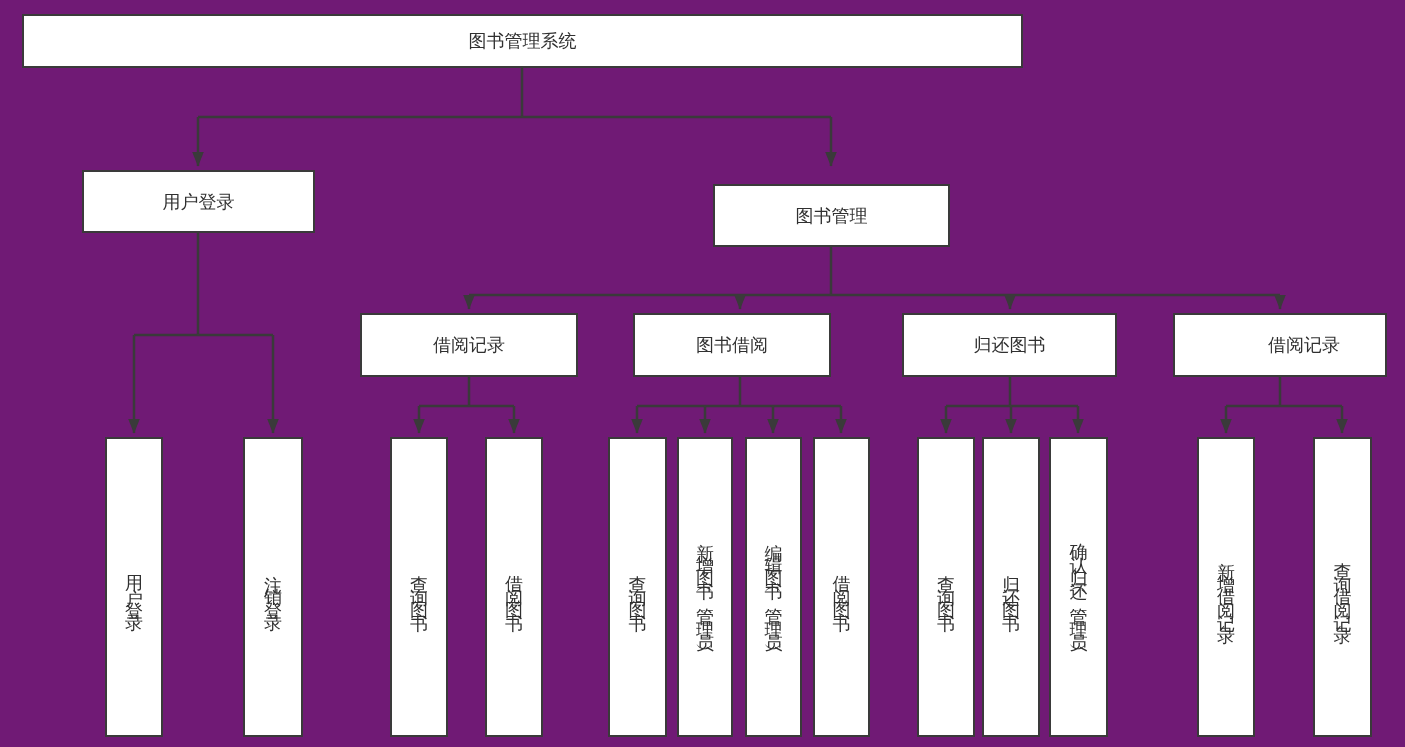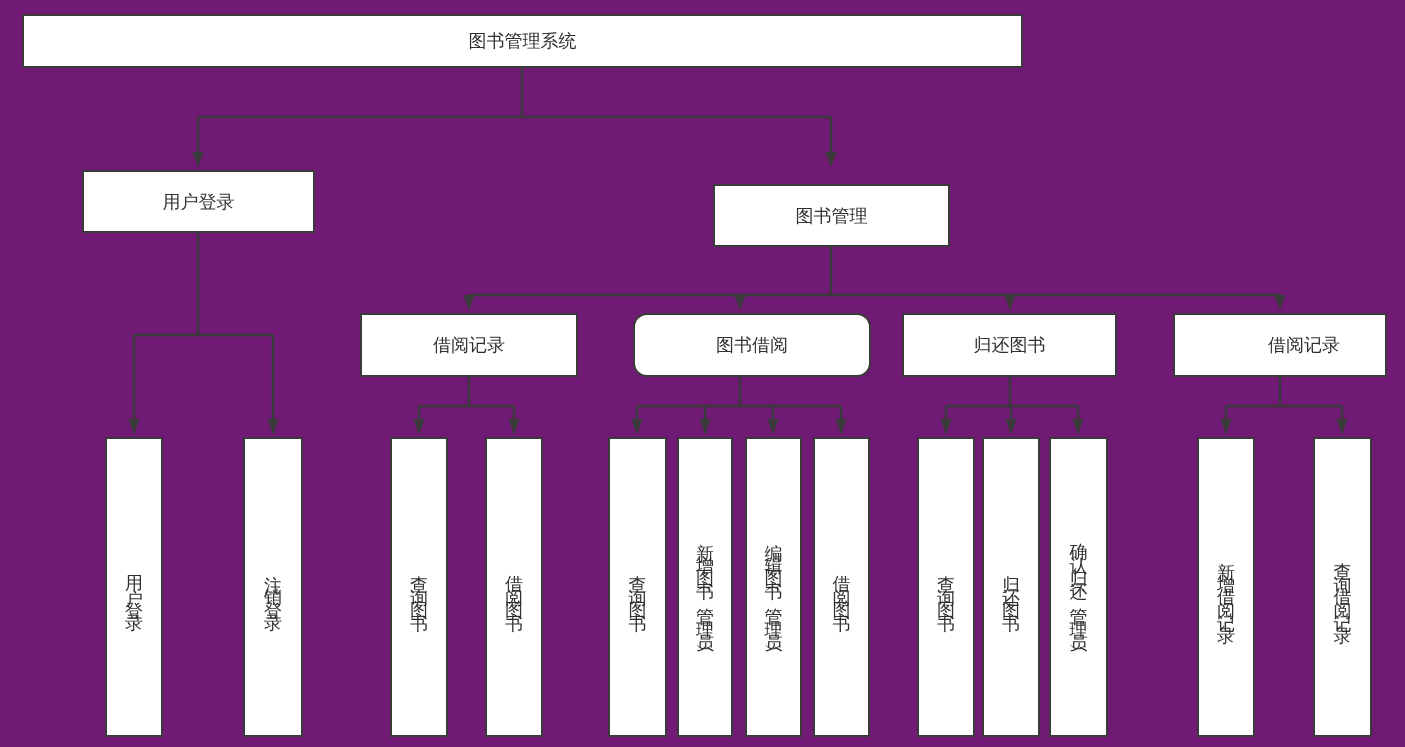--- a/index.html
+++ b/index.html
@@ -90,21 +90,21 @@
       </g>
     </g>
   </svg>
 
   <div class="hbox" style="left:22px; top:14px; width:1001px; height:54px;">图书管理系统</div>
 
   <div class="hbox" style="left:82px; top:170px; width:233px; height:63px;">用户登录</div>
   <div class="hbox" style="left:713px; top:184px; width:237px; height:63px;text-align:right;">图书管理</div>
 
   <div class="hbox" style="left:360px; top:313px; width:218px; height:64px;">借阅记录</div>
-  <div class="hbox" style="left:633px; top:313px; width:238px; height:64px;border-radius:14px;">图书借阅</div>
+  <div class="hbox" style="left:633px; top:313px; width:198px; height:64px;">图书借阅</div>
   <div class="hbox" style="left:902px; top:313px; width:215px; height:64px;">归还图书</div>
   <div class="hbox" style="left:1173px; top:313px; width:214px; height:64px;padding-left:48px;">借阅记录</div>
 
   <div class="vbox" style="left:105px; top:437px; width:58px; height:300px;">
     <span class="vtext">用户登录</span>
   </div>
   <div class="vbox" style="left:243px; top:437px; width:60px; height:300px;">
     <span class="vtext">注销登录</span>
   </div>
 

